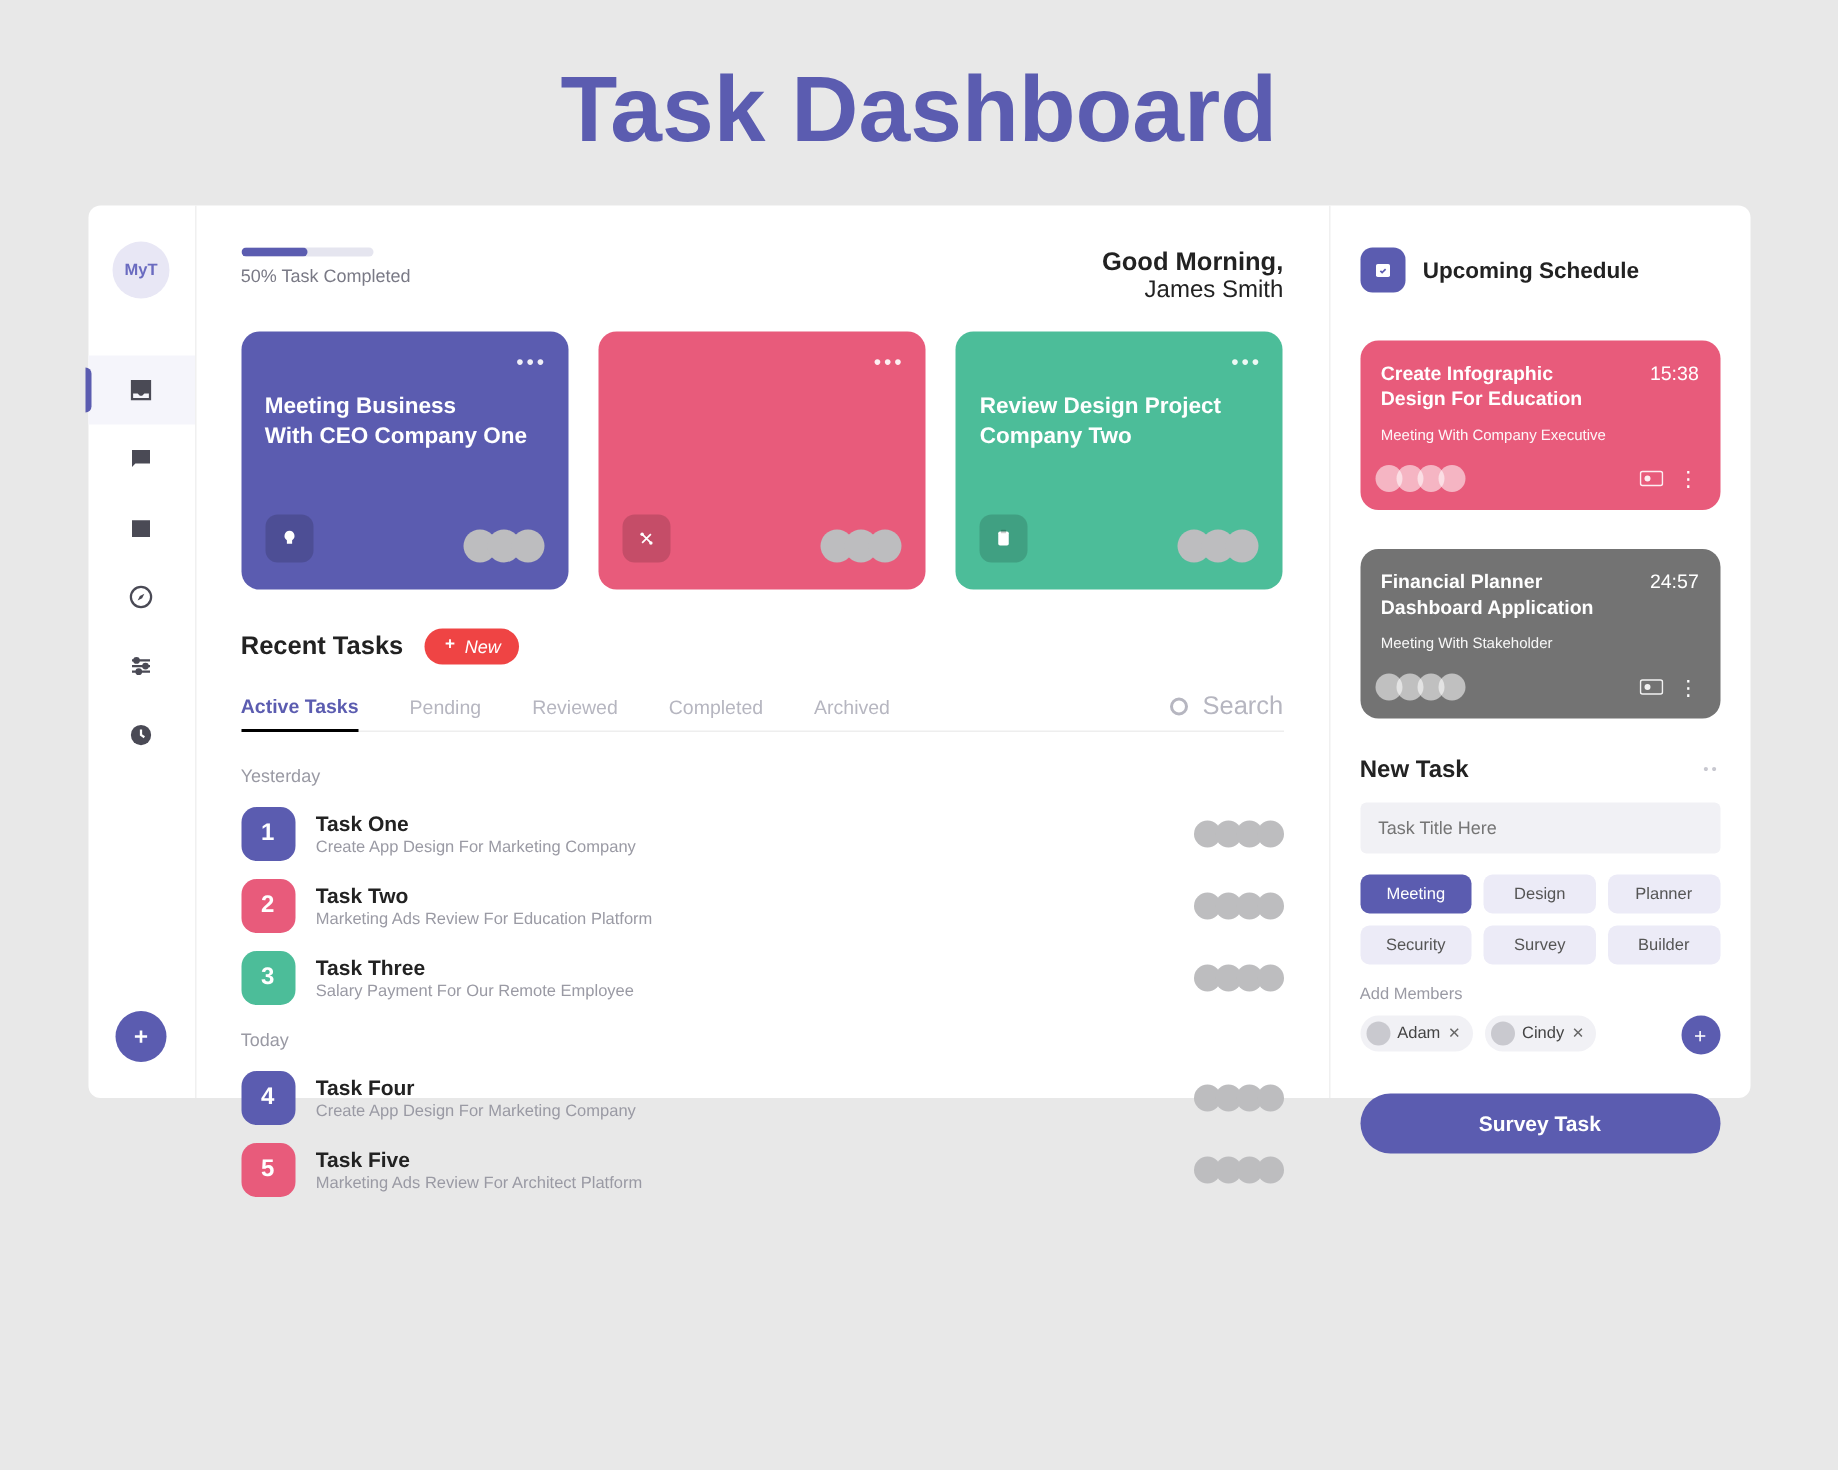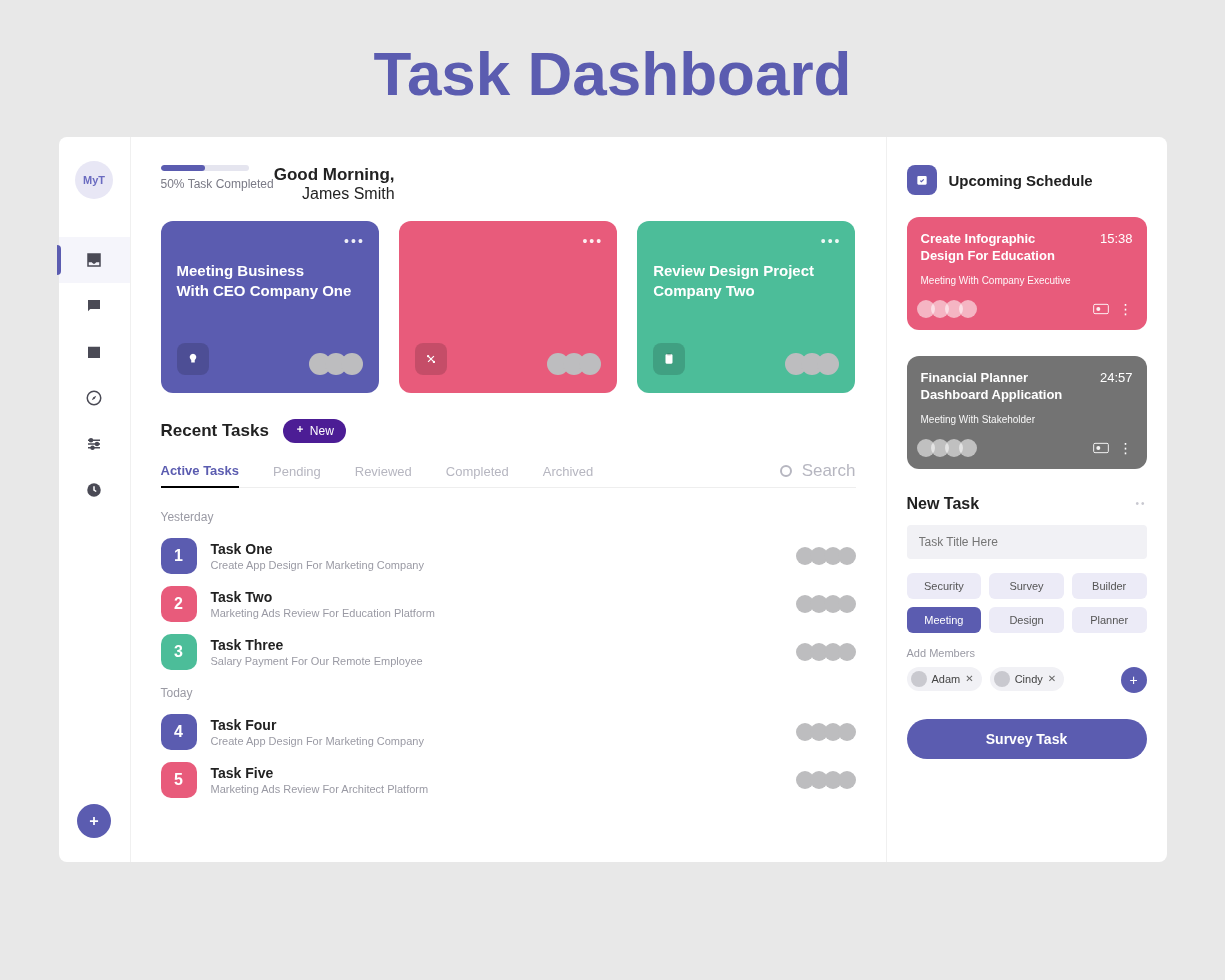--- a/index.html
+++ b/index.html
@@ -1,31 +1,31 @@
 <!DOCTYPE html>
 <html><head>
 <meta charset="utf-8">
 <style>
 * { margin: 0; padding: 0; box-sizing: border-box; font-family: 'Segoe UI', Arial, sans-serif; }
 body { background: #e8e8e8; width: 1225px; height: 980px; overflow: hidden; }
 .page-title { text-align: center; font-size: 62px; font-weight: 800; color: #5b5cb0; padding: 38px 0 28px; }
-.app { width: 1108px; margin: 0 auto; background: #fff; border-radius: 8px; display: flex; height: 725px; }
+.app { width: 1108px; margin: 0 auto; background: #fff; border-radius: 8px; display: flex; height: 595px; }
 
 
 .sidebar { width: 72px; display: flex; flex-direction: column; align-items: center; padding-top: 24px; border-right: 1px solid #f0f0f0; position: relative; }
 .sidebar-logo { width: 38px; height: 38px; border-radius: 50%; background: #e8e7f5; color: #6a6bc0; font-size: 11px; font-weight: 700; display: flex; align-items: center; justify-content: center; margin-bottom: 38px; }
 .sidebar-item { width: 100%; height: 46px; display: flex; align-items: center; justify-content: center; cursor: pointer; position: relative; }
 .sidebar-item.active::before { content: ''; position: absolute; left: -2px; top: 8px; bottom: 8px; width: 4px; background: #5b5cb0; border-radius: 0 4px 4px 0; }
 .sidebar-item.active { background: #f5f5fb; }
 .sidebar-icon { width: 18px; height: 18px; color: #4a4a55; }
 .sidebar-add { position: absolute; bottom: 24px; width: 34px; height: 34px; border-radius: 50%; background: #5b5cb0; color: #fff; display: flex; align-items: center; justify-content: center; cursor: pointer; }
 
 
 .main { flex: 1; padding: 28px 30px 20px 30px; border-right: 1px solid #f0f0f0; display: flex; flex-direction: column; }
-.main-header { display: flex; justify-content: flex-start; align-items: flex-start; margin-bottom: 18px; }
+.main-header { display: flex; justify-content: space-between; align-items: flex-start; margin-bottom: 18px; }
 .progress-wrap { }
 .progress-bar { width: 88px; height: 6px; background: #e5e5ef; border-radius: 4px; overflow: hidden; margin-bottom: 6px; }
 .progress-fill { height: 100%; width: 50%; background: #5b5cb0; border-radius: 4px; }
 .progress-text { font-size: 12px; color: #7a7a86; }
 .greeting { text-align: right; }
 .greeting-top { font-size: 17px; font-weight: 700; color: #222; }
 .greeting-name { font-size: 16px; color: #222; }
 
 
 .cards-row { display: flex; gap: 20px; margin-bottom: 26px; }
@@ -40,40 +40,40 @@
 .card-iconbox svg { width: 14px; height: 14px; fill: #fff; }
 .avatar-stack { display: flex; }
 .avatar-stack .av { width: 22px; height: 22px; background: #bdbdbf; border-radius: 50%; margin-left: -6px; border: 0; }
 .avatar-stack .av:first-child { margin-left: 0; }
 .avatar-stack.four .av { width: 18px; height: 18px; margin-left: -4px; }
 .avatar-stack.on-card .av { background: rgba(255,255,255,.55); }
 
 
 .recent-header { display: flex; align-items: center; gap: 14px; margin-bottom: 12px; }
 .recent-title { font-size: 17px; font-weight: 700; color: #222; }
-.new-btn { background: #4c1d95; color: #fff; font-size: 12px; border-radius: 14px; padding: 5px 12px; display: inline-flex; align-items: flex-start; gap: 5px; cursor: pointer; }
+.new-btn { background: #ef4444; color: #fff; font-size: 12px; border-radius: 14px; padding: 5px 12px; display: inline-flex; align-items: flex-start; gap: 5px; cursor: pointer; font-style: italic; }
 .tabs { display: flex; align-items: center; border-bottom: 1px solid #eee; margin-bottom: 12px; }
 .tab { font-size: 13px; color: #b6b6c0; padding: 8px 0; margin-right: 34px; cursor: pointer; }
 .tab.active { color: #5b5cb0; border-bottom: 2px solid #000000; font-weight: 600; margin-bottom: -1px; }
 .tabs-right { margin-left: auto; display: flex; align-items: center; gap: 10px; color: #b6b6c0; font-size: 17px; }
 .radio { width: 12px; height: 12px; border: 2px solid #b6b6c0; border-radius: 50%; }
 
 .group-label { font-size: 12px; color: #9a9aa4; margin: 10px 0 8px; }
 .task-row { display: flex; align-items: center; padding: 6px 0; }
 .task-num { width: 36px; height: 36px; border-radius: 10px; color: #fff; font-weight: 700; font-size: 16px; display: flex; align-items: center; justify-content: center; margin-right: 14px; }
 .task-num.purple { background: #5b5cb0; }
 .task-num.pink { background: #e85b7b; }
 .task-num.green { background: #4cbd99; }
 .task-info { flex: 1; }
 .task-name { font-size: 14px; font-weight: 600; color: #222; }
 .task-desc { font-size: 11px; color: #9a9aa4; margin-top: 2px; }
 
 
 .right { width: 280px; padding: 28px 20px 20px; }
-.right-header { display: flex; align-items: center; gap: 12px; margin-bottom: 22px; text-align: right; }
+.right-header { display: flex; align-items: center; gap: 12px; margin-bottom: 32px; text-align: right; }
 .right-header-icon { width: 30px; height: 30px; border-radius: 8px; background: #5b5cb0; display: flex; align-items: center; justify-content: center; }
 .right-header-title { font-size: 15px; font-weight: 700; color: #222; }
 
 .sched-card { border-radius: 12px; padding: 14px 14px 12px; color: #fff; margin-bottom: 26px; position: relative; }
 .sched-card.pink { background: #e85b7b; }
 .sched-card.green { background: #737373; margin-top: 10px; }
 .sched-top { display: flex; justify-content: space-between; align-items: flex-start; }
 .sched-title { font-size: 13px; font-weight: 700; line-height: 1.3; max-width: 150px; }
 .sched-time { font-size: 13px; }
 .sched-sub { font-size: 10px; margin-top: 10px; opacity: .95; }
@@ -365,29 +365,29 @@
     </div>
   </div>
         </div>
       </div>
 
     <div class="newtask-header">
       <div class="newtask-title">New Task</div>
       <div class="newtask-dots">••</div>
     </div>
     <input class="newtask-input" placeholder="Task Title Here" style="">
+    <div class="tag-row" id="tag-row-1">
+        <div class="tag active">Meeting</div>
+        <div class="tag inactive">Design</div>
+        <div class="tag inactive">Planner</div>
+      </div>
     <div class="tag-row" id="tag-row-2">
         <div class="tag inactive">Security</div>
         <div class="tag inactive">Survey</div>
         <div class="tag inactive">Builder</div>
-      </div>
-    <div class="tag-row" id="tag-row-1">
-        <div class="tag active">Meeting</div>
-        <div class="tag inactive">Design</div>
-        <div class="tag inactive">Planner</div>
       </div>
     <div class="add-members-label">Add Members</div>
     <div class="members-row" id="members-row">
       <div class="chip">
           <span class="dot"></span>
           <span>Adam</span>
           <span class="x">✕</span>
         </div>
         <div class="chip">
           <span class="dot"></span>

